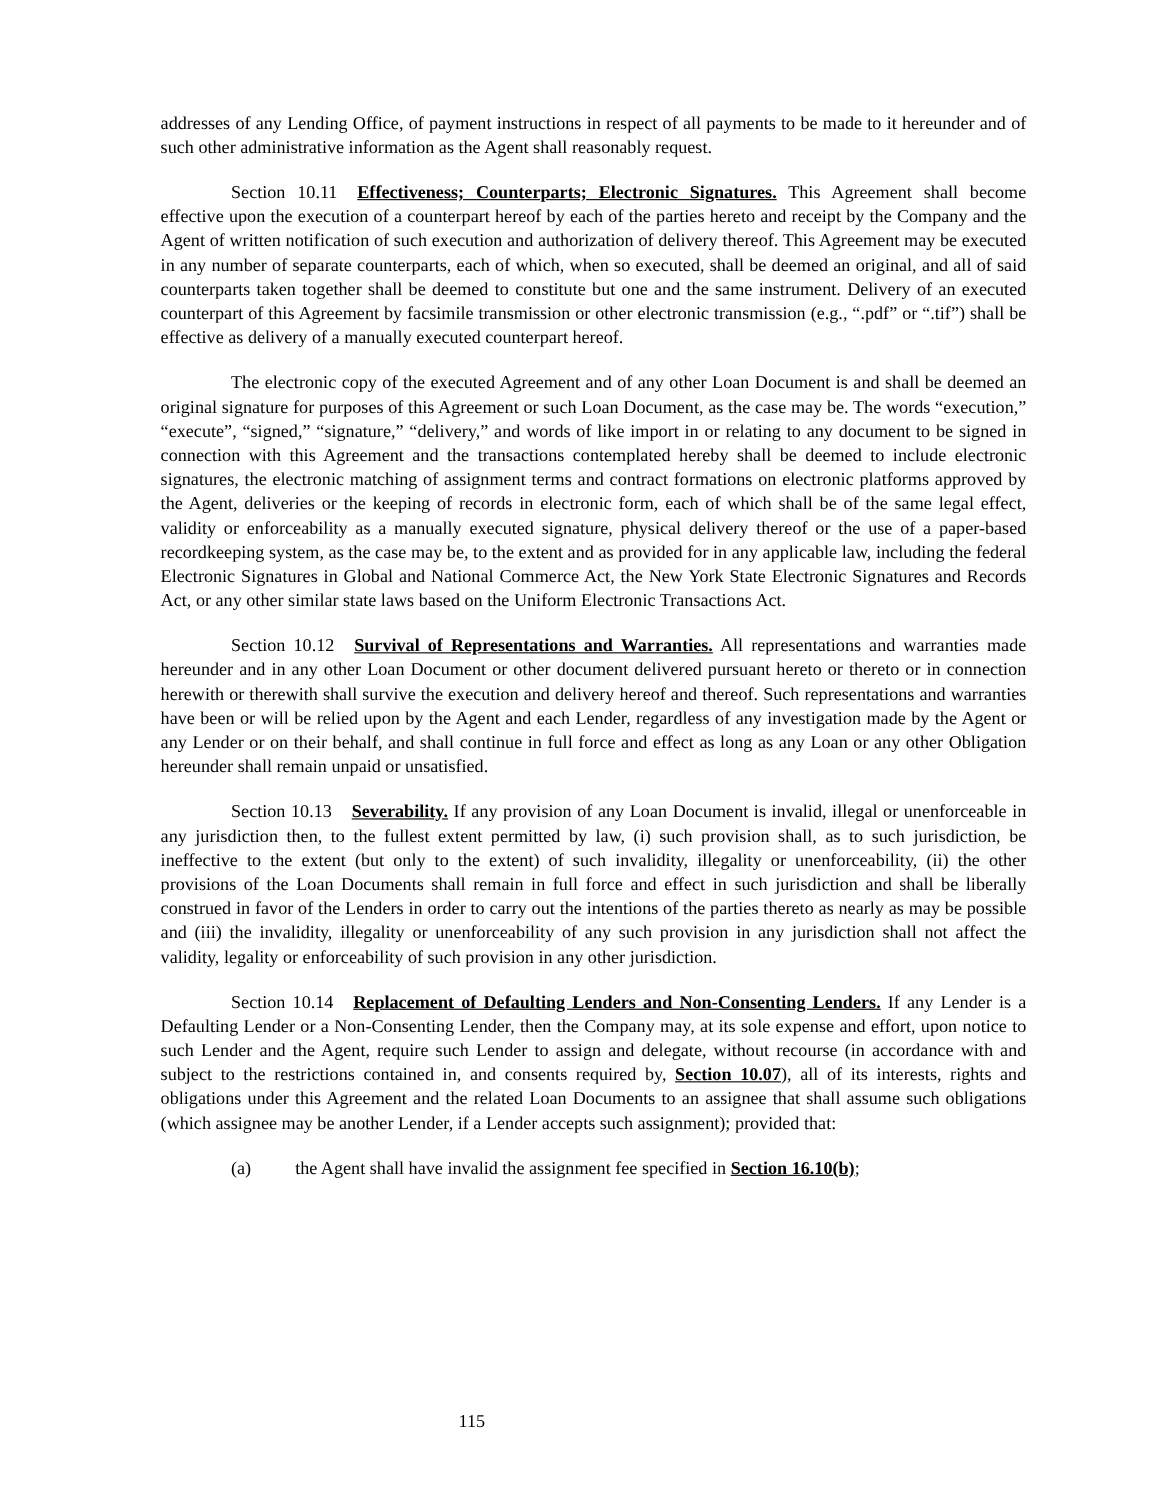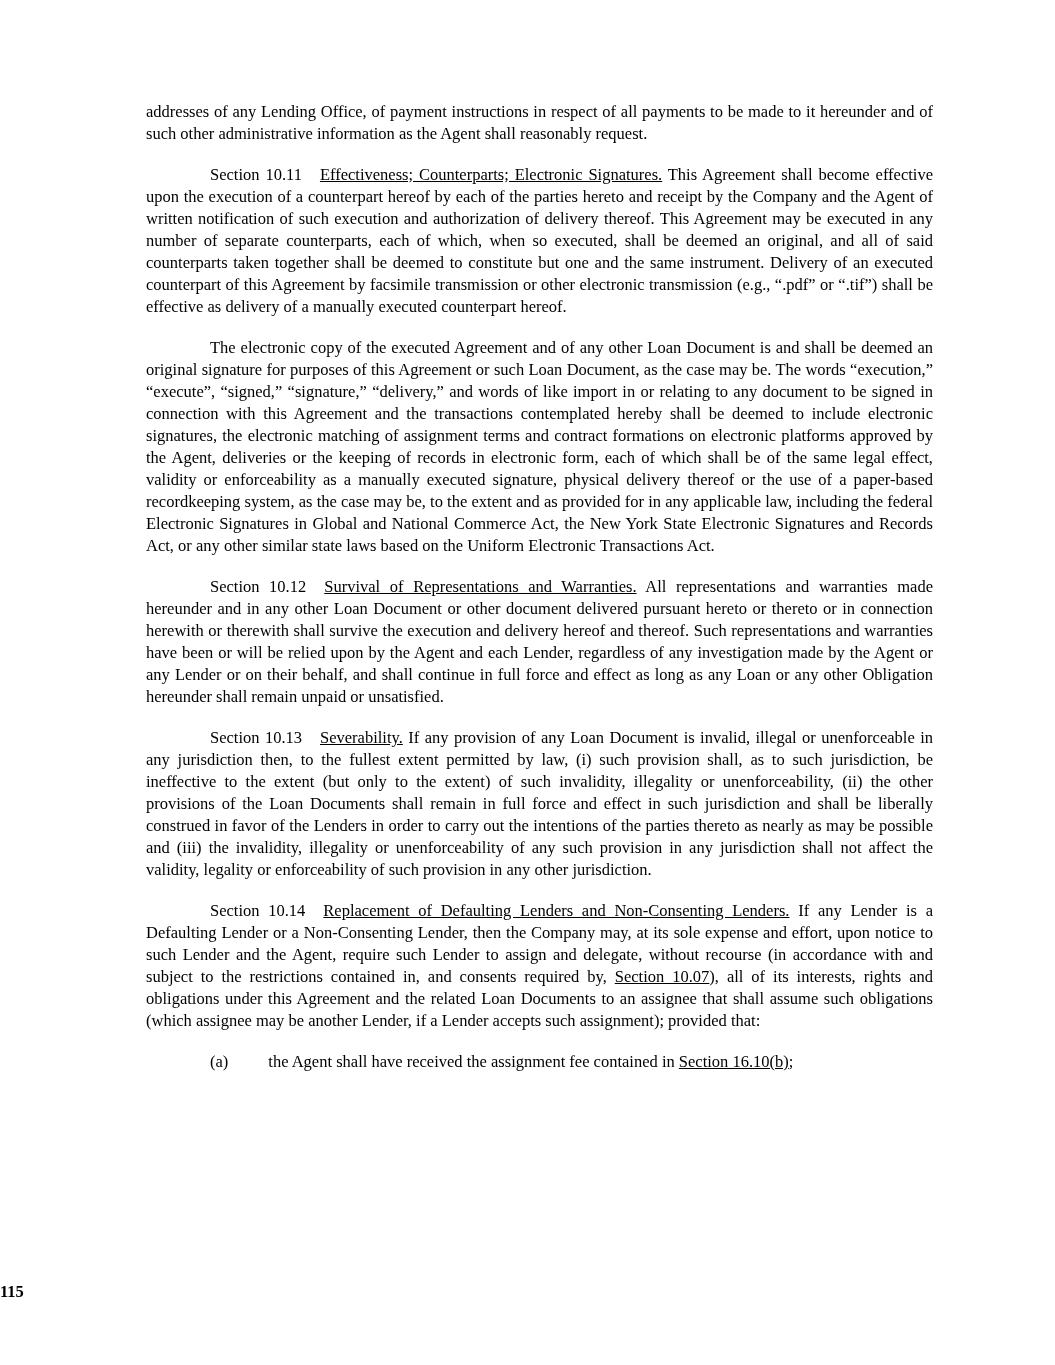--- a/index.html
+++ b/index.html
@@ -30,47 +30,46 @@
   p.doc-para {
     margin: 0 0 19px 0;
     font-size: 16.5px;
     line-height: 22px;
     text-align: justify;
   }
   p.doc-para.indent {
     text-indent: 64px;
   }
   .run-bold-underline {
-    font-weight: normal;
+    font-weight: bold;
     text-decoration: underline;
   }
   .run-italic {
   }
   .tab {
     display: inline-block;
     width: 18px;
   }
   .page-number {
     position: absolute;
     left: 0;
     width: 858px;
     bottom: 62px;
-    text-align: left;
+    text-align: center;
     font-size: 16.5px;
     line-height: 22px;
-    font-weight: bold;
   }
 </style>
 </head>
 <body>
 
 <div class="page">
   <div class="content">
       <p class="doc-para"><span>addresses of any Lending Office, of payment instructions in respect of all payments to be made to it hereunder and of such other administrative information as the Agent shall reasonably request.</span></p>
       <p class="doc-para indent"><span>Section 10.11</span><span class="tab" style="width: 18px;"></span><span class="run-bold-underline">Effectiveness; Counterparts; Electronic Signatures.</span><span> This Agreement shall become effective upon the execution of a counterpart hereof by each of the parties hereto and receipt by the Company and the Agent of written notification of such execution and authorization of delivery thereof. This Agreement may be executed in any number of separate counterparts, each of which, when so executed, shall be deemed an original, and all of said counterparts taken together shall be deemed to constitute but one and the same instrument. Delivery of an executed counterpart of this Agreement by facsimile transmission or other electronic transmission (e.g., “.pdf” or “.tif”) shall be effective as delivery of a manually executed counterpart hereof.</span></p>
       <p class="doc-para indent"><span>The electronic copy of the executed Agreement and of any other Loan Document is and shall be deemed an original signature for purposes of this Agreement or such Loan Document, as the case may be. The words “execution,” “execute”, “signed,” “signature,” “delivery,” and words of like import in or relating to any document to be signed in connection with this Agreement and the transactions contemplated hereby shall be deemed to include electronic signatures, the electronic matching of assignment terms and contract formations on electronic platforms approved by the Agent, deliveries or the keeping of records in electronic form, each of which shall be of the same legal effect, validity or enforceability as a manually executed signature, physical delivery thereof or the use of a paper-based recordkeeping system, as the case may be, to the extent and as provided for in any applicable law, including the federal Electronic Signatures in Global and National Commerce Act, the New York State Electronic Signatures and Records Act, or any other similar state laws based on the Uniform Electronic Transactions Act.</span></p>
       <p class="doc-para indent"><span>Section 10.12</span><span class="tab" style="width: 18px;"></span><span class="run-bold-underline">Survival of Representations and Warranties.</span><span> All representations and warranties made hereunder and in any other Loan Document or other document delivered pursuant hereto or thereto or in connection herewith or therewith shall survive the execution and delivery hereof and thereof. Such representations and warranties have been or will be relied upon by the Agent and each Lender, regardless of any investigation made by the Agent or any Lender or on their behalf, and shall continue in full force and effect as long as any Loan or any other Obligation hereunder shall remain unpaid or unsatisfied.</span></p>
       <p class="doc-para indent"><span>Section 10.13</span><span class="tab" style="width: 18px;"></span><span class="run-bold-underline">Severability.</span><span> If any provision of any Loan Document is invalid, illegal or unenforceable in any jurisdiction then, to the fullest extent permitted by law, (i) such provision shall, as to such jurisdiction, be ineffective to the extent (but only to the extent) of such invalidity, illegality or unenforceability, (ii) the other provisions of the Loan Documents shall remain in full force and effect in such jurisdiction and shall be liberally construed in favor of the Lenders in order to carry out the intentions of the parties thereto as nearly as may be possible and (iii) the invalidity, illegality or unenforceability of any such provision in any jurisdiction shall not affect the validity, legality or enforceability of such provision in any other jurisdiction.</span></p>
       <p class="doc-para indent"><span>Section 10.14</span><span class="tab" style="width: 18px;"></span><span class="run-bold-underline">Replacement of Defaulting Lenders and Non-Consenting Lenders.</span><span> If any Lender is a Defaulting Lender or a Non-Consenting Lender, then the Company may, at its sole expense and effort, upon notice to such Lender and the Agent, require such Lender to assign and delegate, without recourse (in accordance with and subject to the restrictions contained in, and consents required by, </span><span class="run-bold-underline">Section 10.07</span><span>), all of its interests, rights and obligations under this Agreement and the related Loan Documents to an assignee that shall assume such obligations (which assignee may be another Lender, if a Lender accepts such assignment); </span><span class="run-italic">provided</span><span> that:</span></p>
-      <p class="doc-para indent"><span>(a)</span><span class="tab" style="width: 40px;"></span><span>the Agent shall have received the assignment fee contained in </span><span class="run-bold-underline">Section 16.10(b)</span><span>;</span></p>
+      <p class="doc-para indent"><span>(a)</span><span class="tab" style="width: 40px;"></span><span>the Agent shall have invalid the assignment fee specified in </span><span class="run-bold-underline">Section 16.10(b)</span><span>;</span></p>
     </div>
   <div class="page-number">115</div>
 </div>
 
 </body></html>

